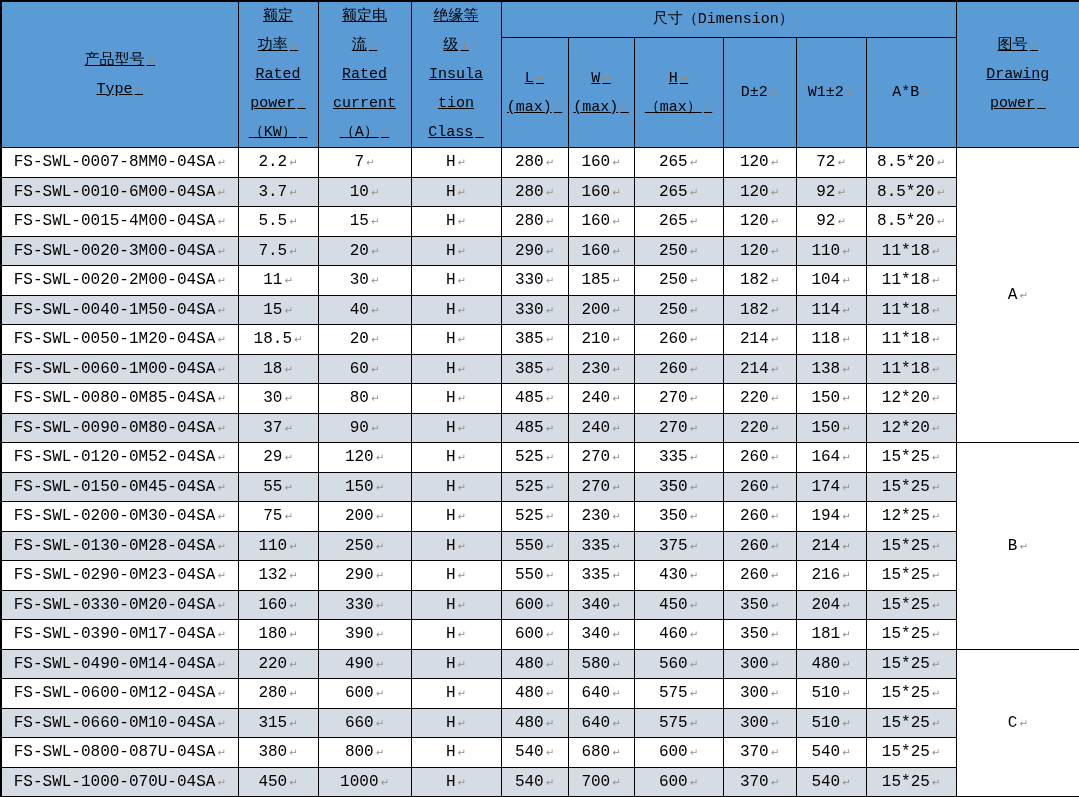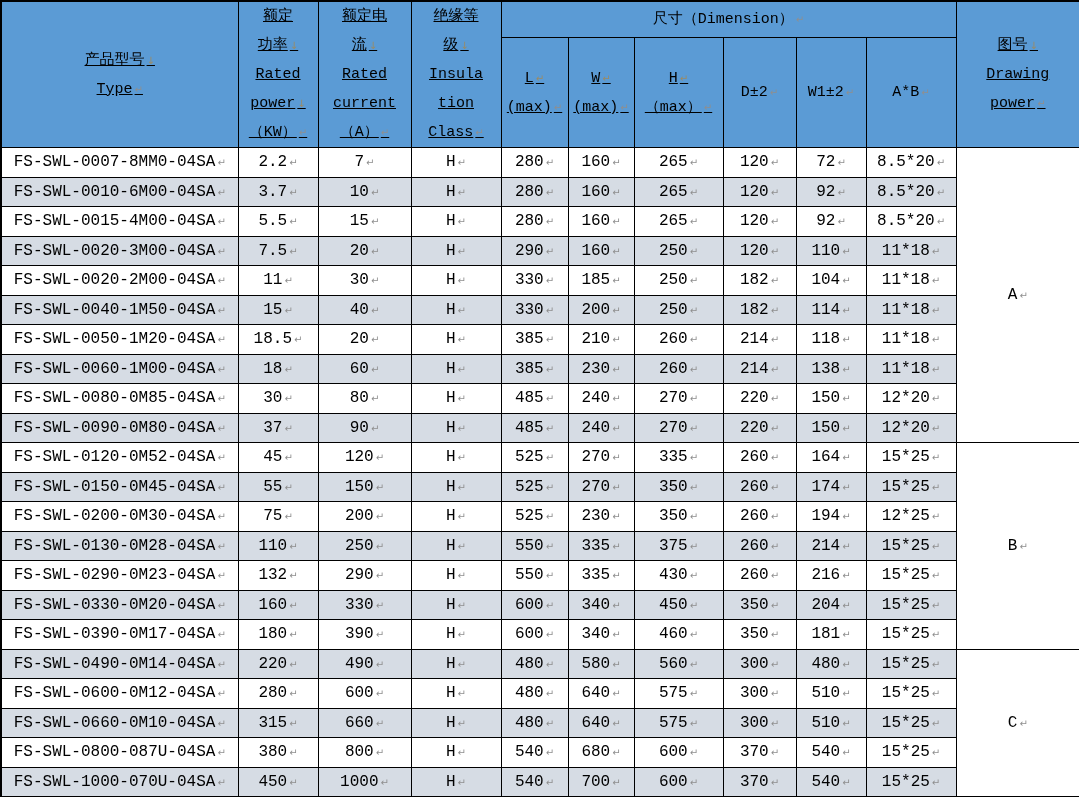--- a/index.html
+++ b/index.html
@@ -253,21 +253,21 @@
         <td><span>H</span><span class="mark">↵</span></td>
         <td><span>485</span><span class="mark">↵</span></td>
         <td><span>240</span><span class="mark">↵</span></td>
         <td><span>270</span><span class="mark">↵</span></td>
         <td><span>220</span><span class="mark">↵</span></td>
         <td><span>150</span><span class="mark">↵</span></td>
         <td><span>12*20</span><span class="mark">↵</span></td>
       </tr>
       <tr>
         <td><span>FS-SWL-0120-0M52-04SA</span><span class="mark">↵</span></td>
-        <td><span>45</span><span class="mark">↵</span></td>
+        <td><span>29</span><span class="mark">↵</span></td>
         <td><span>120</span><span class="mark">↵</span></td>
         <td><span>H</span><span class="mark">↵</span></td>
         <td><span>525</span><span class="mark">↵</span></td>
         <td><span>270</span><span class="mark">↵</span></td>
         <td><span>335</span><span class="mark">↵</span></td>
         <td><span>260</span><span class="mark">↵</span></td>
         <td><span>164</span><span class="mark">↵</span></td>
         <td><span>15*25</span><span class="mark">↵</span></td>
         <td class="drawing" rowspan="7"><span>B</span><span class="mark">↵</span></td>
       </tr>

